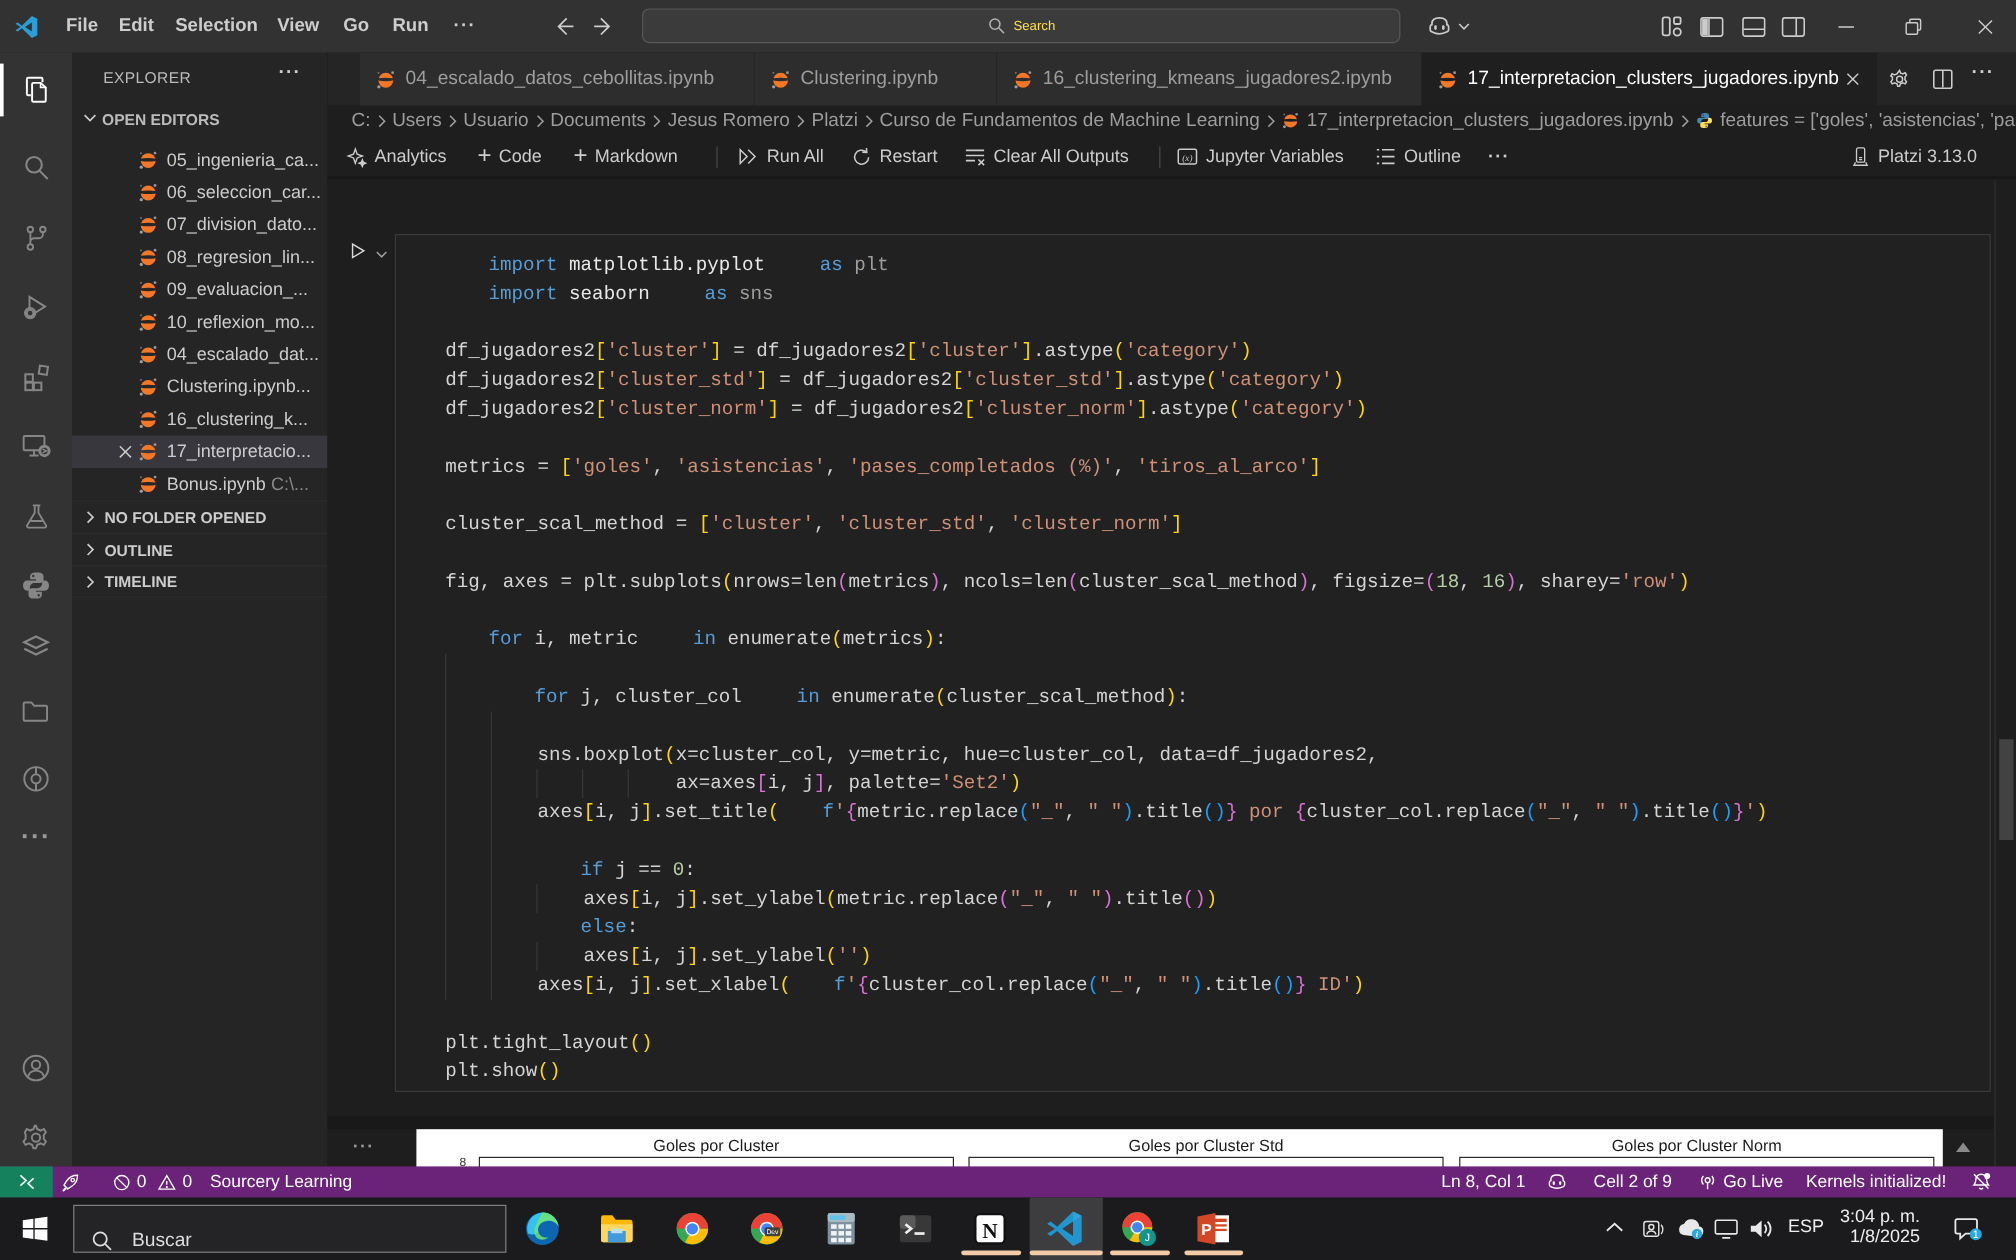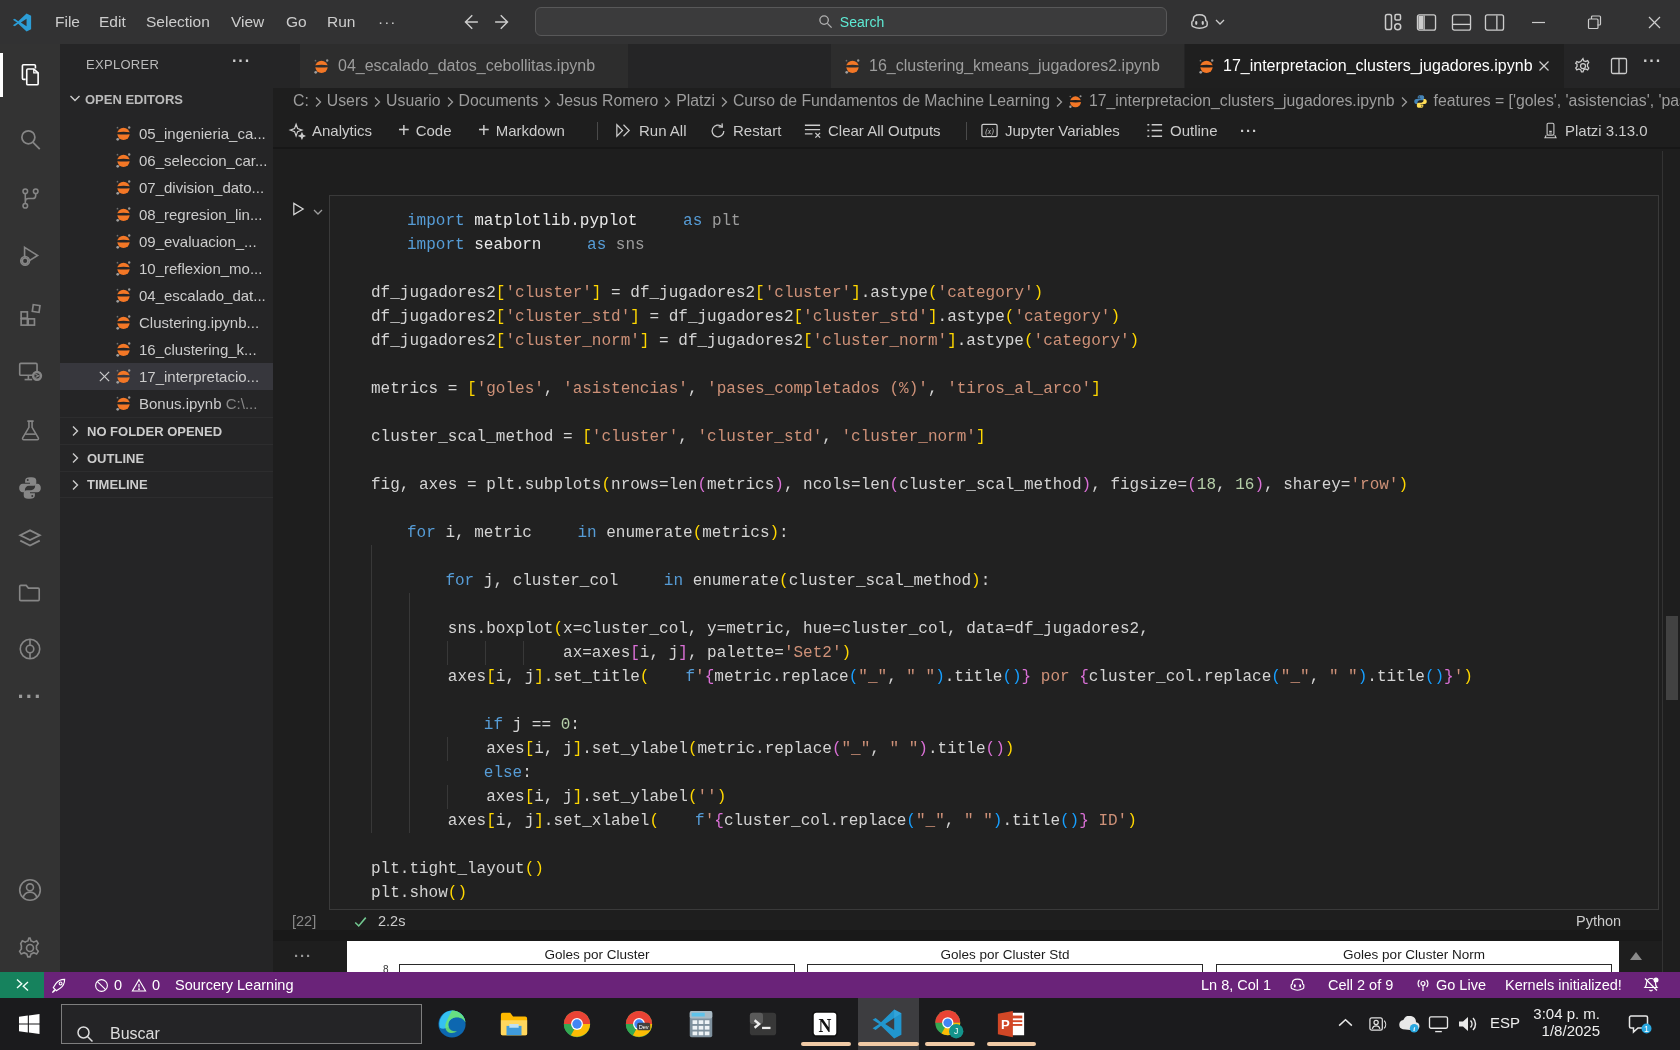--- a/index.html
+++ b/index.html
@@ -3,23 +3,23 @@
 <meta charset="utf-8">
 <style>
 * { margin:0; padding:0; box-sizing:border-box; }
 html,body { width:1680px; height:1050px; overflow:hidden; background:#1e1e1e;
   font-family:"Liberation Sans", sans-serif; }
 .abs { position:absolute; }
 #stage { position:relative; width:1680px; height:1050px; }
 
 
 #titlebar { position:absolute; left:0; top:0; width:1680px; height:44px; background:#323233; }
-.menu { position:absolute; top:0; height:44px; line-height:44px; color:#cdcdcd; font-size:15.5px; }
+.menu { position:absolute; top:0; height:44px; line-height:44px; color:#cdcdcd; font-size:15.5px;font-weight:bold; }
 #searchbox { position:absolute; left:535px; top:7px; width:632px; height:29px; background:#3b3b3c;
-  border:1px solid #585859; border-radius:6px; color:#5eead4; font-size:14px;
+  border:1px solid #585859; border-radius:6px; color:#fde047; font-size:11px;
   display:flex; align-items:center; justify-content:center; }
 .ticon { position:absolute; top:0; height:44px; display:flex; align-items:center; justify-content:center; color:#cccccc; }
 
 
 #activitybar { position:absolute; left:0; top:44px; width:60px; height:928px; background:#333333; }
 .aicon { position:absolute; left:0; width:60px; height:48px; display:flex; align-items:center; justify-content:center; color:#868686; }
 .aicon.active { color:#ffffff; }
 
 
 #sidebar { position:absolute; left:60px; top:44px; width:213px; height:928px; background:#252526; }
@@ -395,20 +395,27 @@
 
 <div id="editor">
   <div id="tabbar">
     <div class="tab" style="left:27px;width:329px"><svg class="tj" width="17" height="17" viewBox="0 0 20 20">
             <circle cx="10" cy="10.4" r="7.3" fill="#F37726"></circle>
             <ellipse cx="10" cy="9.6" rx="10" ry="1.7" fill="#2d2d2d"></ellipse>
             <circle cx="16.7" cy="3" r="1.4" fill="#969696"></circle>
             <circle cx="3.2" cy="16.9" r="1.6" fill="#9e9e9e"></circle>
             <circle cx="2.9" cy="3.2" r="1" fill="#707070"></circle>
           </svg>04_escalado_datos_cebollitas.ipynb</div>
+    <div class="tab" style="left:356px;width:202px"><svg class="tj" width="17" height="17" viewBox="0 0 20 20">
+            <circle cx="10" cy="10.4" r="7.3" fill="#F37726"></circle>
+            <ellipse cx="10" cy="9.6" rx="10" ry="1.7" fill="#2d2d2d"></ellipse>
+            <circle cx="16.7" cy="3" r="1.4" fill="#969696"></circle>
+            <circle cx="3.2" cy="16.9" r="1.6" fill="#9e9e9e"></circle>
+            <circle cx="2.9" cy="3.2" r="1" fill="#707070"></circle>
+          </svg>Clustering.ipynb</div>
     <div class="tab" style="left:558px;width:354px"><svg class="tj" width="17" height="17" viewBox="0 0 20 20">
             <circle cx="10" cy="10.4" r="7.3" fill="#F37726"></circle>
             <ellipse cx="10" cy="9.6" rx="10" ry="1.7" fill="#2d2d2d"></ellipse>
             <circle cx="16.7" cy="3" r="1.4" fill="#969696"></circle>
             <circle cx="3.2" cy="16.9" r="1.6" fill="#9e9e9e"></circle>
             <circle cx="2.9" cy="3.2" r="1" fill="#707070"></circle>
           </svg>16_clustering_kmeans_jugadores2.ipynb</div>
     <div class="tab active" style="left:912px;width:380px"><svg class="tj" width="17" height="17" viewBox="0 0 20 20">
             <circle cx="10" cy="10.4" r="7.3" fill="#F37726"></circle>
             <ellipse cx="10" cy="9.6" rx="10" ry="1.7" fill="#1f1f1f"></ellipse>
@@ -568,28 +575,20 @@
 
         <span class="k">if</span> j == <span class="nu">0</span>:
             axes<span class="b1">[</span>i, j<span class="b1">]</span>.set_ylabel<span class="b1">(</span>metric.replace<span class="b2">(</span><span class="s">"_"</span>, <span class="s">" "</span><span class="b2">)</span>.title<span class="b2">()</span><span class="b1">)</span>
         <span class="k">else</span>:
             axes<span class="b1">[</span>i, j<span class="b1">]</span>.set_ylabel<span class="b1">(</span><span class="s">''</span><span class="b1">)</span>
         axes<span class="b1">[</span>i, j<span class="b1">]</span>.set_xlabel<span class="b1">(</span><span class="k">f</span><span class="s">'</span><span class="b2">{</span>cluster_col.replace<span class="b3">(</span><span class="s">"_"</span>, <span class="s">" "</span><span class="b3">)</span>.title<span class="b3">()</span><span class="b2">}</span><span class="s"> ID'</span><span class="b1">)</span>
 
 plt.tight_layout<span class="b1">()</span>
 plt.show<span class="b1">()</span></pre>
 
-    <div id="execrow">
-      <span class="abs" style="left:19px">[22]</span>
-      <svg class="abs" style="left:80px;top:5px" width="15" height="14" viewBox="0 0 16 16" fill="none" stroke="#73c991" stroke-width="1.8">
-            <path d="M2 8.5 L6 12.5 L14 3"></path>
-          </svg>
-      <span class="abs" style="left:105px;color:#cccccc">2.2s</span>
-      <span class="abs" style="left:1303px;color:#cccccc">Python</span>
-    </div>
     <div id="gapstrip"></div>
     <div class="abs" style="left:21px;top:796px;color:#999999;font-size:15px;font-weight:bold;letter-spacing:1px">···</div>
     <div id="output">
       <div class="ctitle" style="left:52px">Goles por Cluster</div>
       <div class="ctitle" style="left:460px">Goles por Cluster Std</div>
       <div class="ctitle" style="left:869px">Goles por Cluster Norm</div>
       <div class="cbox" style="left:52px;width:396px"></div>
       <div class="cbox" style="left:460px;width:396px"></div>
       <div class="cbox" style="left:869px;width:396px"></div>
       <div class="abs" style="left:36px;top:23px;color:#333;font-size:10px">8</div>

